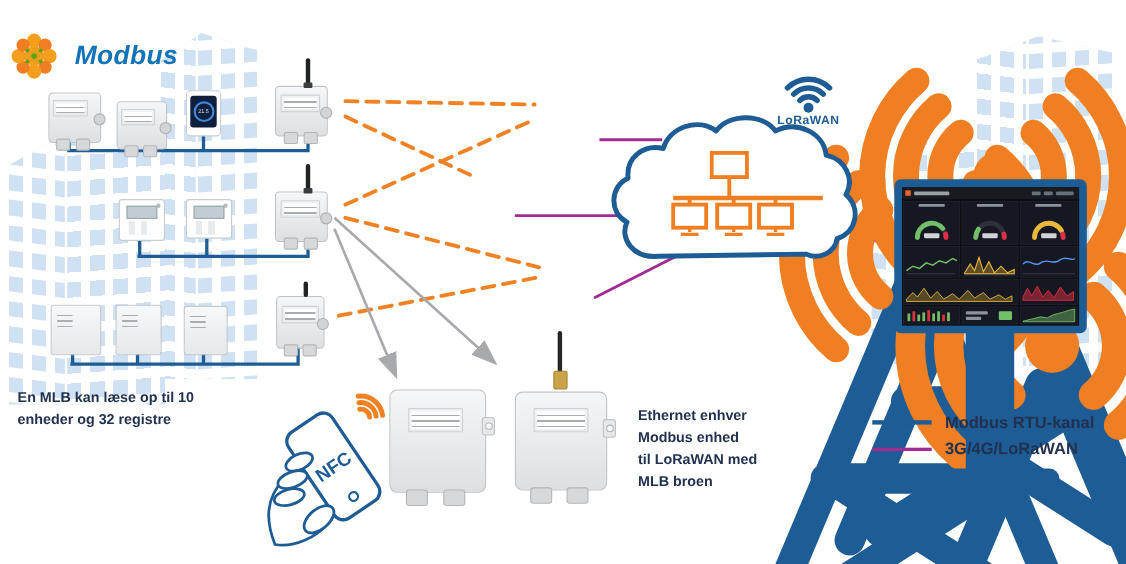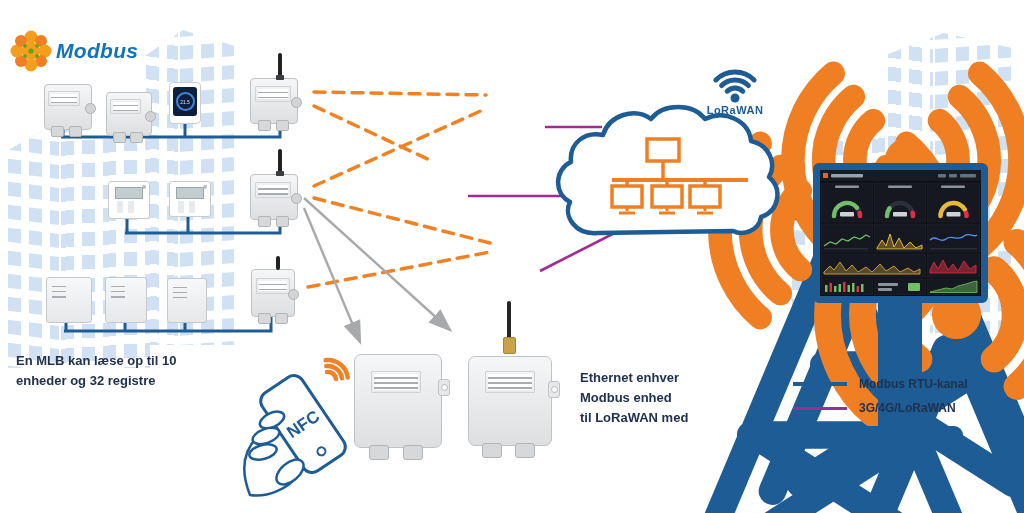--- a/index.html
+++ b/index.html
@@ -54,34 +54,34 @@
   .screen{position:absolute;inset:0;}
 
   
   .overlay{position:absolute;left:0;top:0;z-index:2;}
 
   
   .note{position:absolute;z-index:5;color:#21314f;font-size:13px;line-height:20px;font-weight:700;}
   .lorawan-label{position:absolute;left:698px;top:104px;width:74px;text-align:center;z-index:5;
     color:#1d5c94;font-size:11px;font-weight:800;letter-spacing:.5px;}
   .logo{position:absolute;left:8px;top:26px;z-index:5;display:flex;align-items:center;}
-  .logo-text{color:#1273b8;font-size:21px;font-weight:800;font-style:italic;letter-spacing:.3px;margin-left:2px;}
+  .logo-text{color:#1273b8;font-size:24px;font-weight:800;font-style:italic;letter-spacing:.3px;margin-left:14px;}
   text.nfc-text{fill:#1d5c94;font-family:"Liberation Sans",sans-serif;font-size:17px;font-weight:700;}
 
   
   .legend{position:absolute;left:793px;top:372px;z-index:5;}
   .lg-row{display:flex;align-items:center;height:24px;}
   .lg-line{width:54px;margin-right:12px;flex:none;}
   .lg-blue{height:4px;background:#1d5c94;}
   .lg-orange{height:4px;background:repeating-linear-gradient(90deg,#f08224 0 9px,transparent 9px 15px);}
   .lg-purple{height:3px;background:#a02c93;}
   .lg-gray{height:0;border-top:2px dashed #a7a9ac;position:relative;}
   .lg-gray::after{content:"";position:absolute;right:-2px;top:-5px;border-left:7px solid #a7a9ac;
     border-top:4px solid transparent;border-bottom:4px solid transparent;}
-  .lg-label{color:#21314f;font-size:12px;font-weight:700;white-space:nowrap;}
+  .lg-label{color:#21314f;font-size:15px;font-weight:700;white-space:nowrap;}
 </style>
 </head>
 <body>
 
 <div class="stage">
 
   <div class="bld" style="left:146px;top:30px;width:88px;height:315px;clip-path:polygon(0 8%,42% 0,100% 5%,100% 100%,0 100%);">
     <div class="face l"></div>
     <div class="face r"></div>
   </div>
@@ -379,20 +379,21 @@
 
   <div class="note" style="left:16px;top:351px;width:200px;">
     <div>En MLB kan læse op til 10</div>
     <div>enheder og 32 registre</div>
   </div>
 
   <div class="note" style="left:580px;top:368px;width:140px;">
     <div>Ethernet enhver</div>
     <div>Modbus enhed</div>
     <div>til LoRaWAN med</div>
+    <div>MLB broen</div>
   </div>
 
   <div class="legend">
     <div class="lg-row">
       <span class="lg-line lg-blue"></span>
       <span class="lg-label">Modbus RTU-kanal</span>
     </div>
     <div class="lg-row">
       <span class="lg-line lg-purple"></span>
       <span class="lg-label">3G/4G/LoRaWAN</span>

